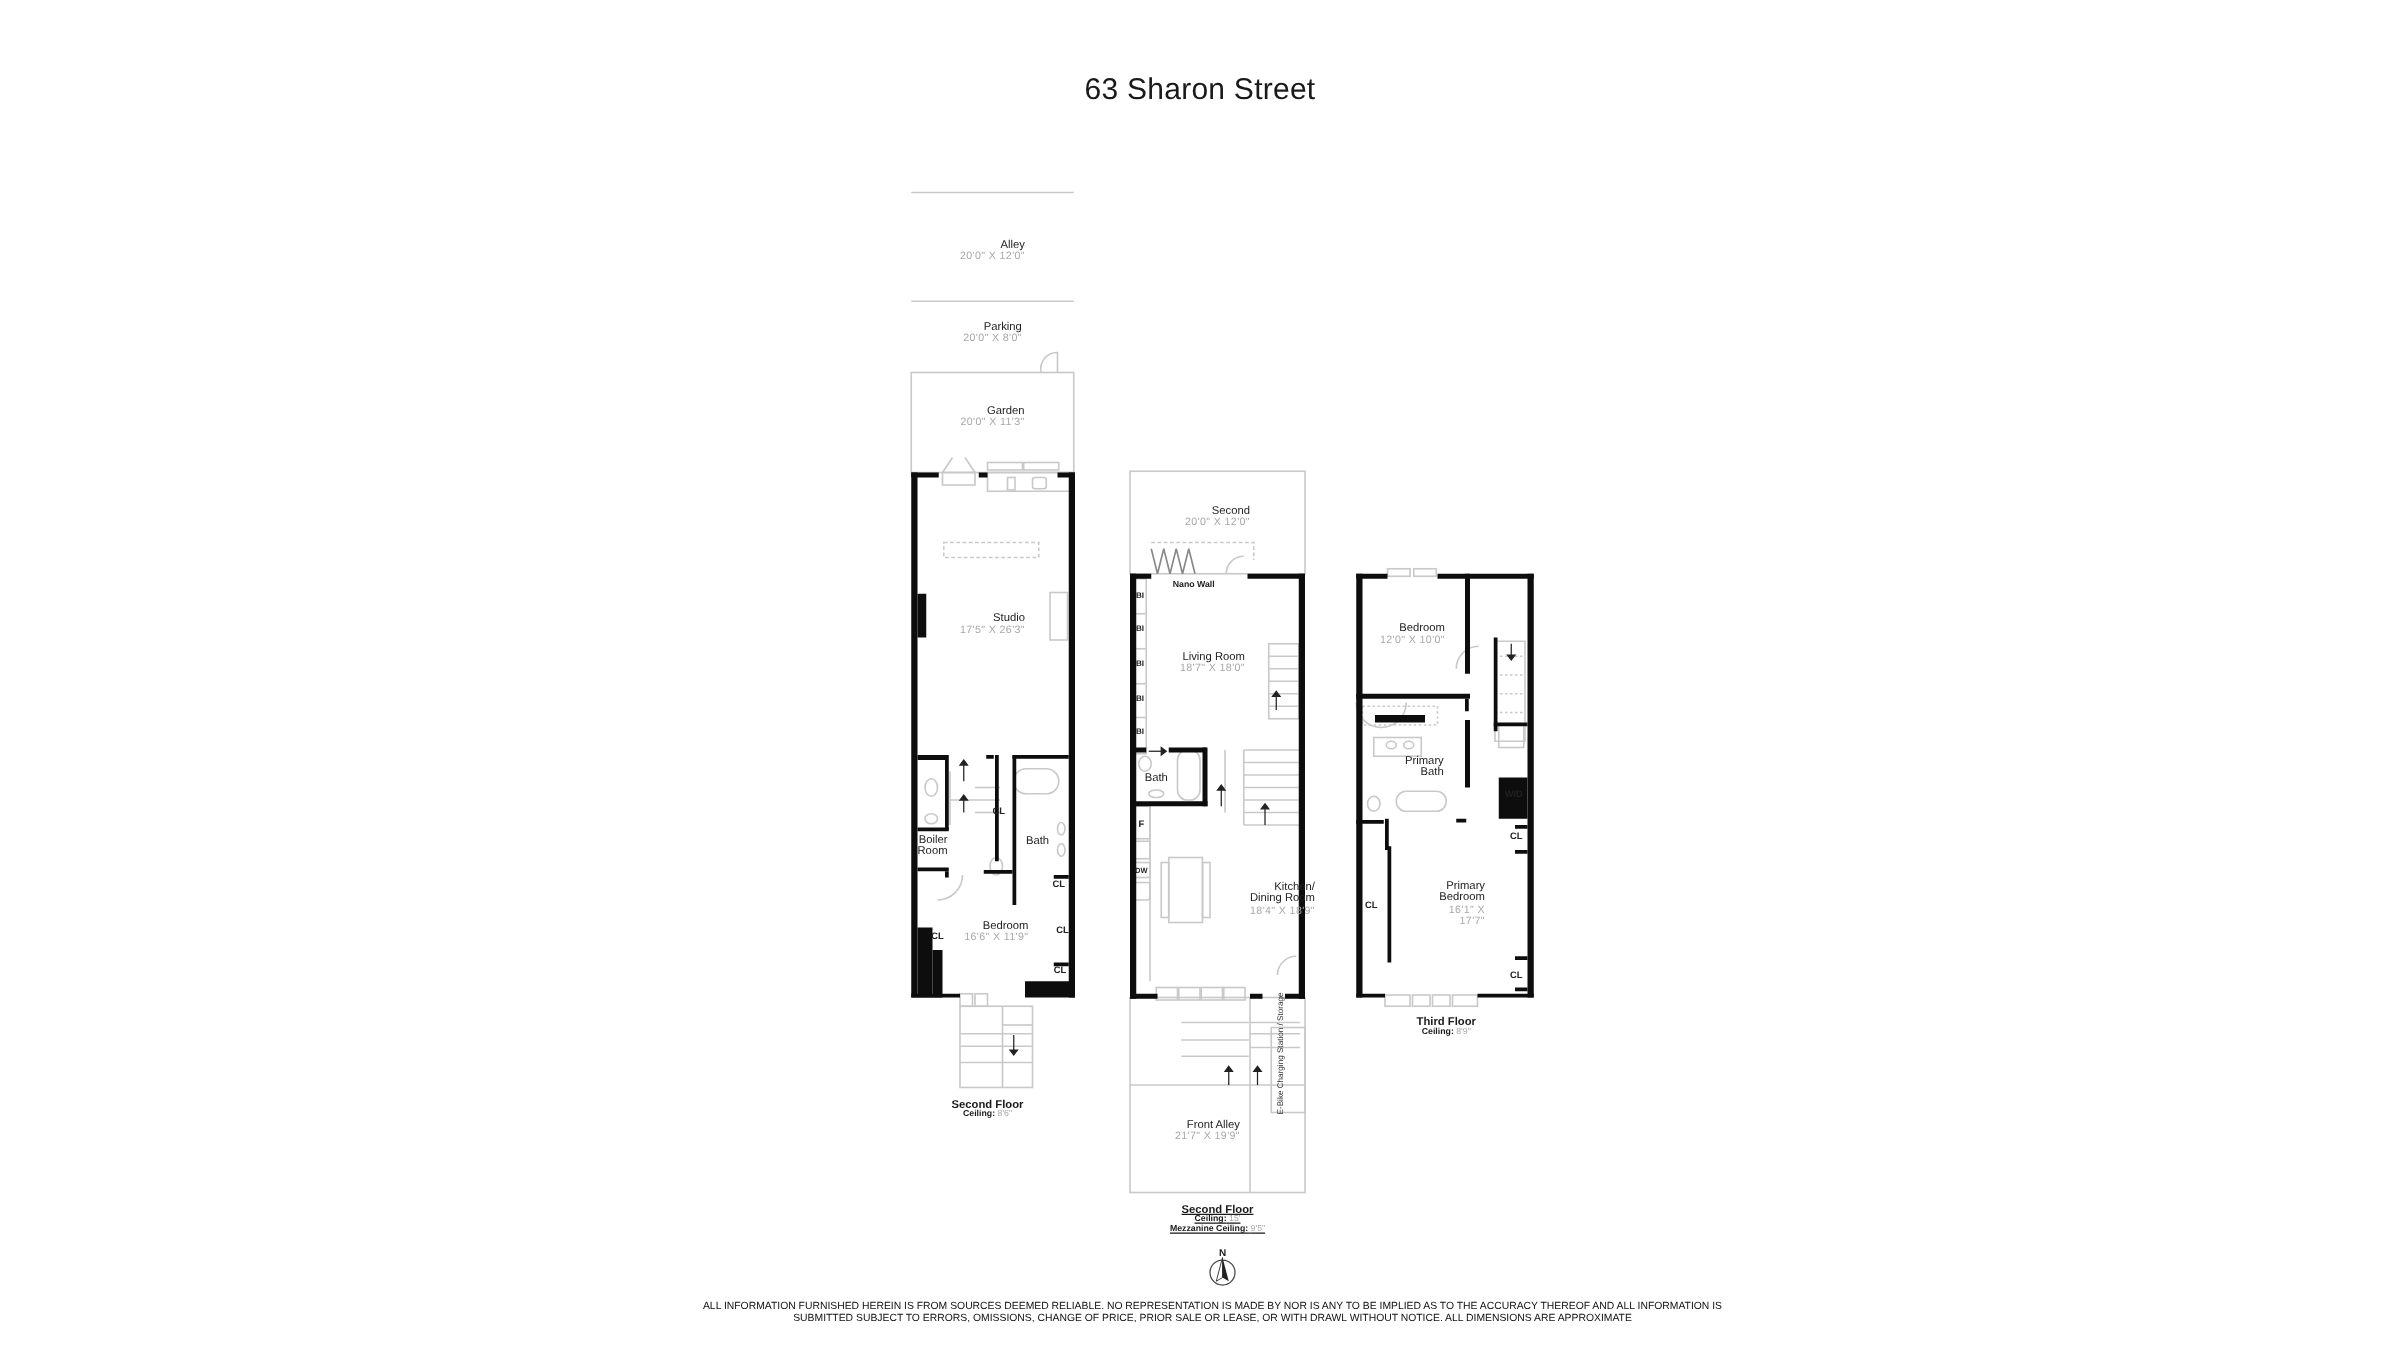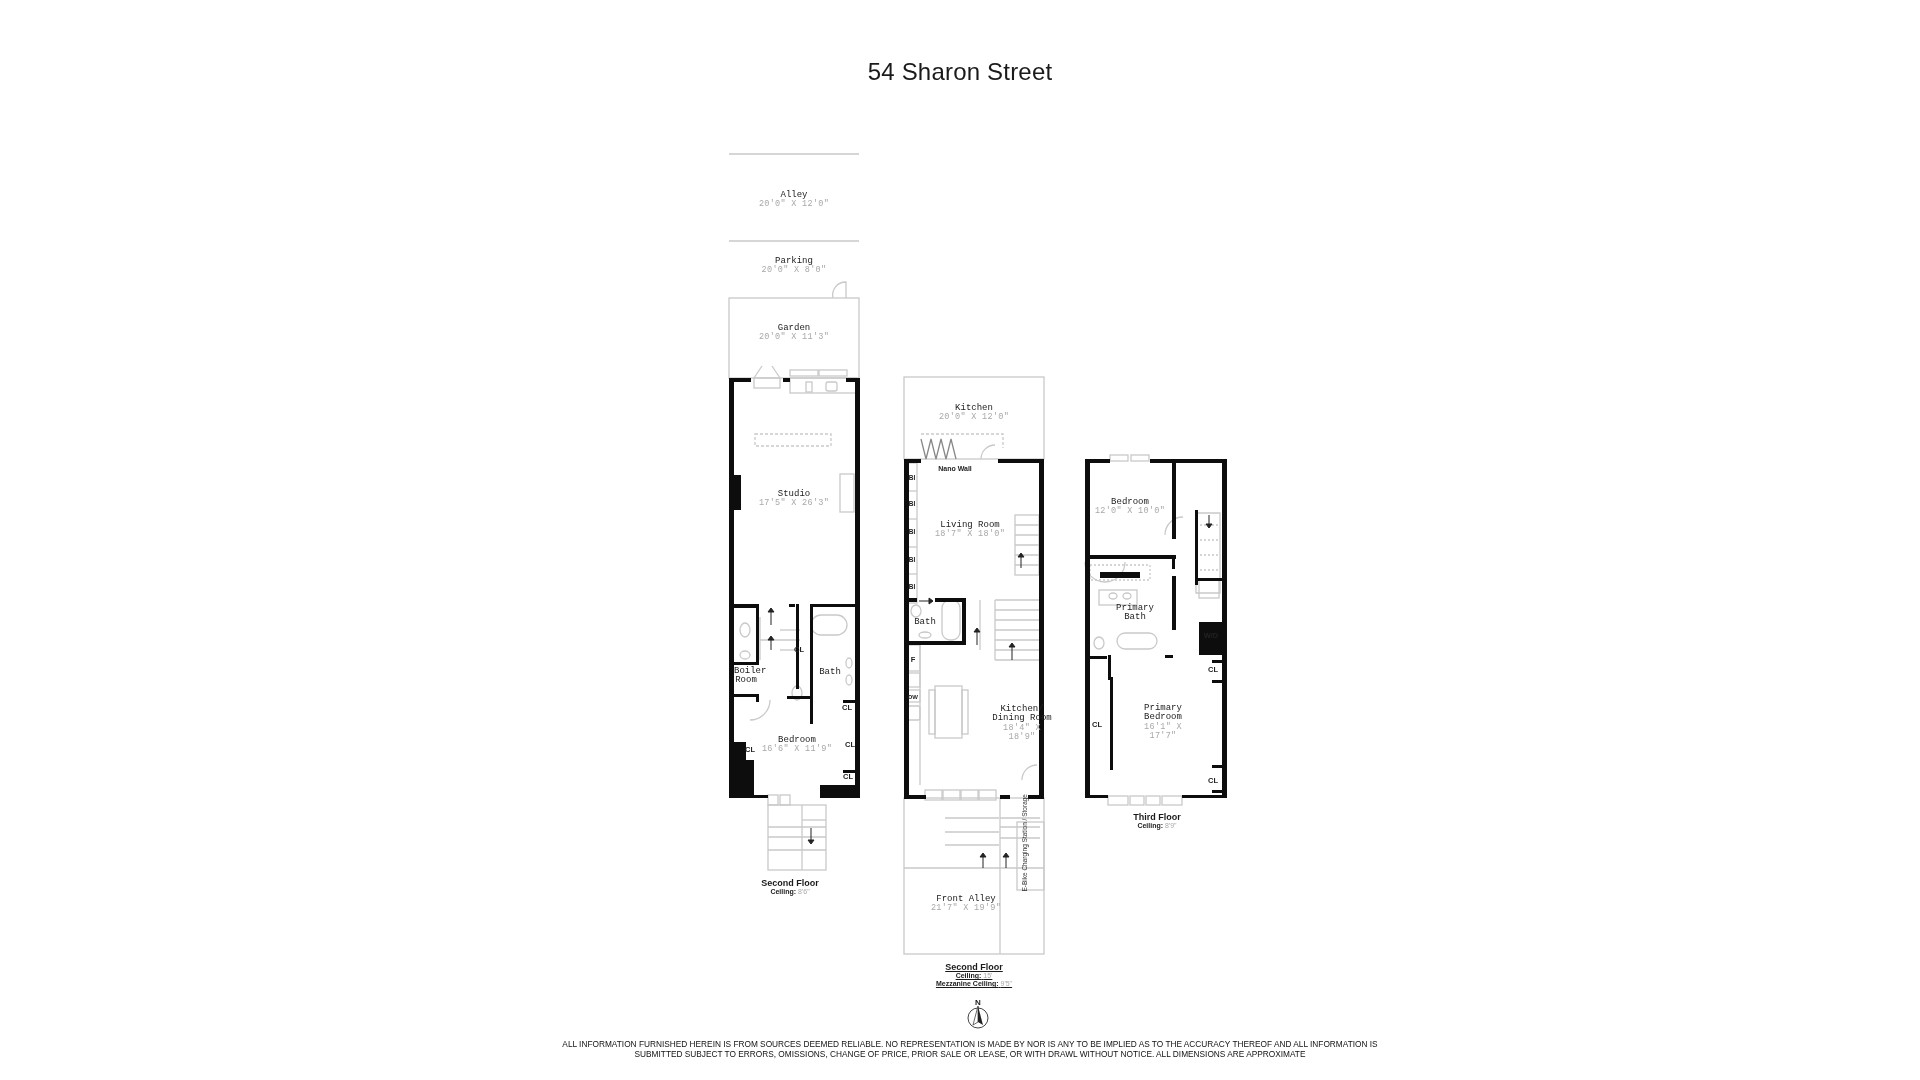--- a/index.html
+++ b/index.html
@@ -1,34 +1,34 @@
 <!DOCTYPE html>
 <html><head>
 <meta charset="utf-8">
 <style>
   html, body { margin:0; padding:0; background:#ffffff; }
   body { width:1920px; height:1080px; position:relative; overflow:hidden; font-family:"Liberation Sans", sans-serif; color:#1a1a1a; }
   .title { position:absolute; left:0; width:1920px; top:58px; text-align:center; font-size:24px; font-weight:400; letter-spacing:0.2px; }
   svg.plan { position:absolute; left:0; top:0; }
-  .lbl { position:absolute; transform:translate(-50%,0); text-align:center; white-space:nowrap; line-height:1.05;font-family:Liberation Mono, monospace; }
+  .lbl { position:absolute; transform:translate(-50%,0); text-align:right; white-space:nowrap; line-height:1.05; }
   .lbl .n { font-size:9px; color:#222; display:block; }
   .lbl .d { font-size:8.5px; color:#a8a8a8; display:block; letter-spacing:0.3px; }
   .small { position:absolute; font-size:7.5px; font-weight:bold; color:#222; transform:translate(-50%,-50%); white-space:nowrap; }
   .floor { position:absolute; transform:translate(-50%,0); text-align:center; white-space:nowrap; line-height:1.15; }
   .floor .fn { font-size:9px; font-weight:bold; display:block;text-align:center; }
   .floor .fc { font-size:7px; font-weight:bold; display:block; }
   .floor .fc span.v { color:#a8a8a8; font-weight:normal; }
   .disclaimer { position:absolute; left:560px; width:820px; top:1040px; text-align:center; font-size:8.3px; line-height:1.18; color:#111; text-transform:uppercase; }
   .vert { position:absolute; transform:rotate(-90deg); transform-origin:center; font-size:6.5px; color:#333; white-space:nowrap; text-align:center; line-height:1.1; }
   .compass-n { position:absolute; font-size:8px; font-weight:bold; transform:translate(-50%,0); }
 </style>
 </head>
 <body>
 
-<div class="title">54 Sharon Street</div>
+<div class="title">63 Sharon Street</div>
 
 <svg class="plan" width="1920" height="1080" viewBox="0 0 1920 1080">
   <g fill="none" stroke="#c9c9c9" stroke-width="1.3">
 
     <line x1="729" y1="154" x2="859" y2="154"></line>
     <line x1="729" y1="241" x2="859" y2="241"></line>
     <rect x="729" y="298" width="130" height="80"></rect>
     <path d="M846 298 v-16 a13 13 0 0 0 -13 16"></path>
 
     <path d="M754 378 l8 -12 M780 378 l-8 -12"></path>
@@ -243,21 +243,21 @@
 <div class="small" style="left:847px; top:707px;">CL</div>
 <div class="small" style="left:750px; top:749px;">CL</div>
 <div class="small" style="left:850px; top:744px;">CL</div>
 <div class="small" style="left:848px; top:776px;">CL</div>
 <div class="floor" style="left:790px; top:878px;">
   <span class="fn">Second Floor</span>
   <span class="fc"><span>Ceiling:</span> <span class="v">8'6"</span></span>
 </div>
 
 <div class="lbl" style="left:974px; top:404px;">
-  <span class="n">Kitchen</span>
+  <span class="n">Second</span>
   <span class="d">20'0" X 12'0"</span>
 </div>
 <div class="small" style="left:955px; top:468px; font-weight:bold; font-size:7px;">Nano Wall</div>
 <div class="small" style="left:912px; top:477px; font-size:6.5px;">BI</div>
 <div class="small" style="left:912px; top:503px; font-size:6.5px;">BI</div>
 <div class="small" style="left:912px; top:531px; font-size:6.5px;">BI</div>
 <div class="small" style="left:912px; top:559px; font-size:6.5px;">BI</div>
 <div class="small" style="left:912px; top:586px; font-size:6.5px;">BI</div>
 <div class="lbl" style="left:970px; top:521px;">
   <span class="n">Living Room</span>

